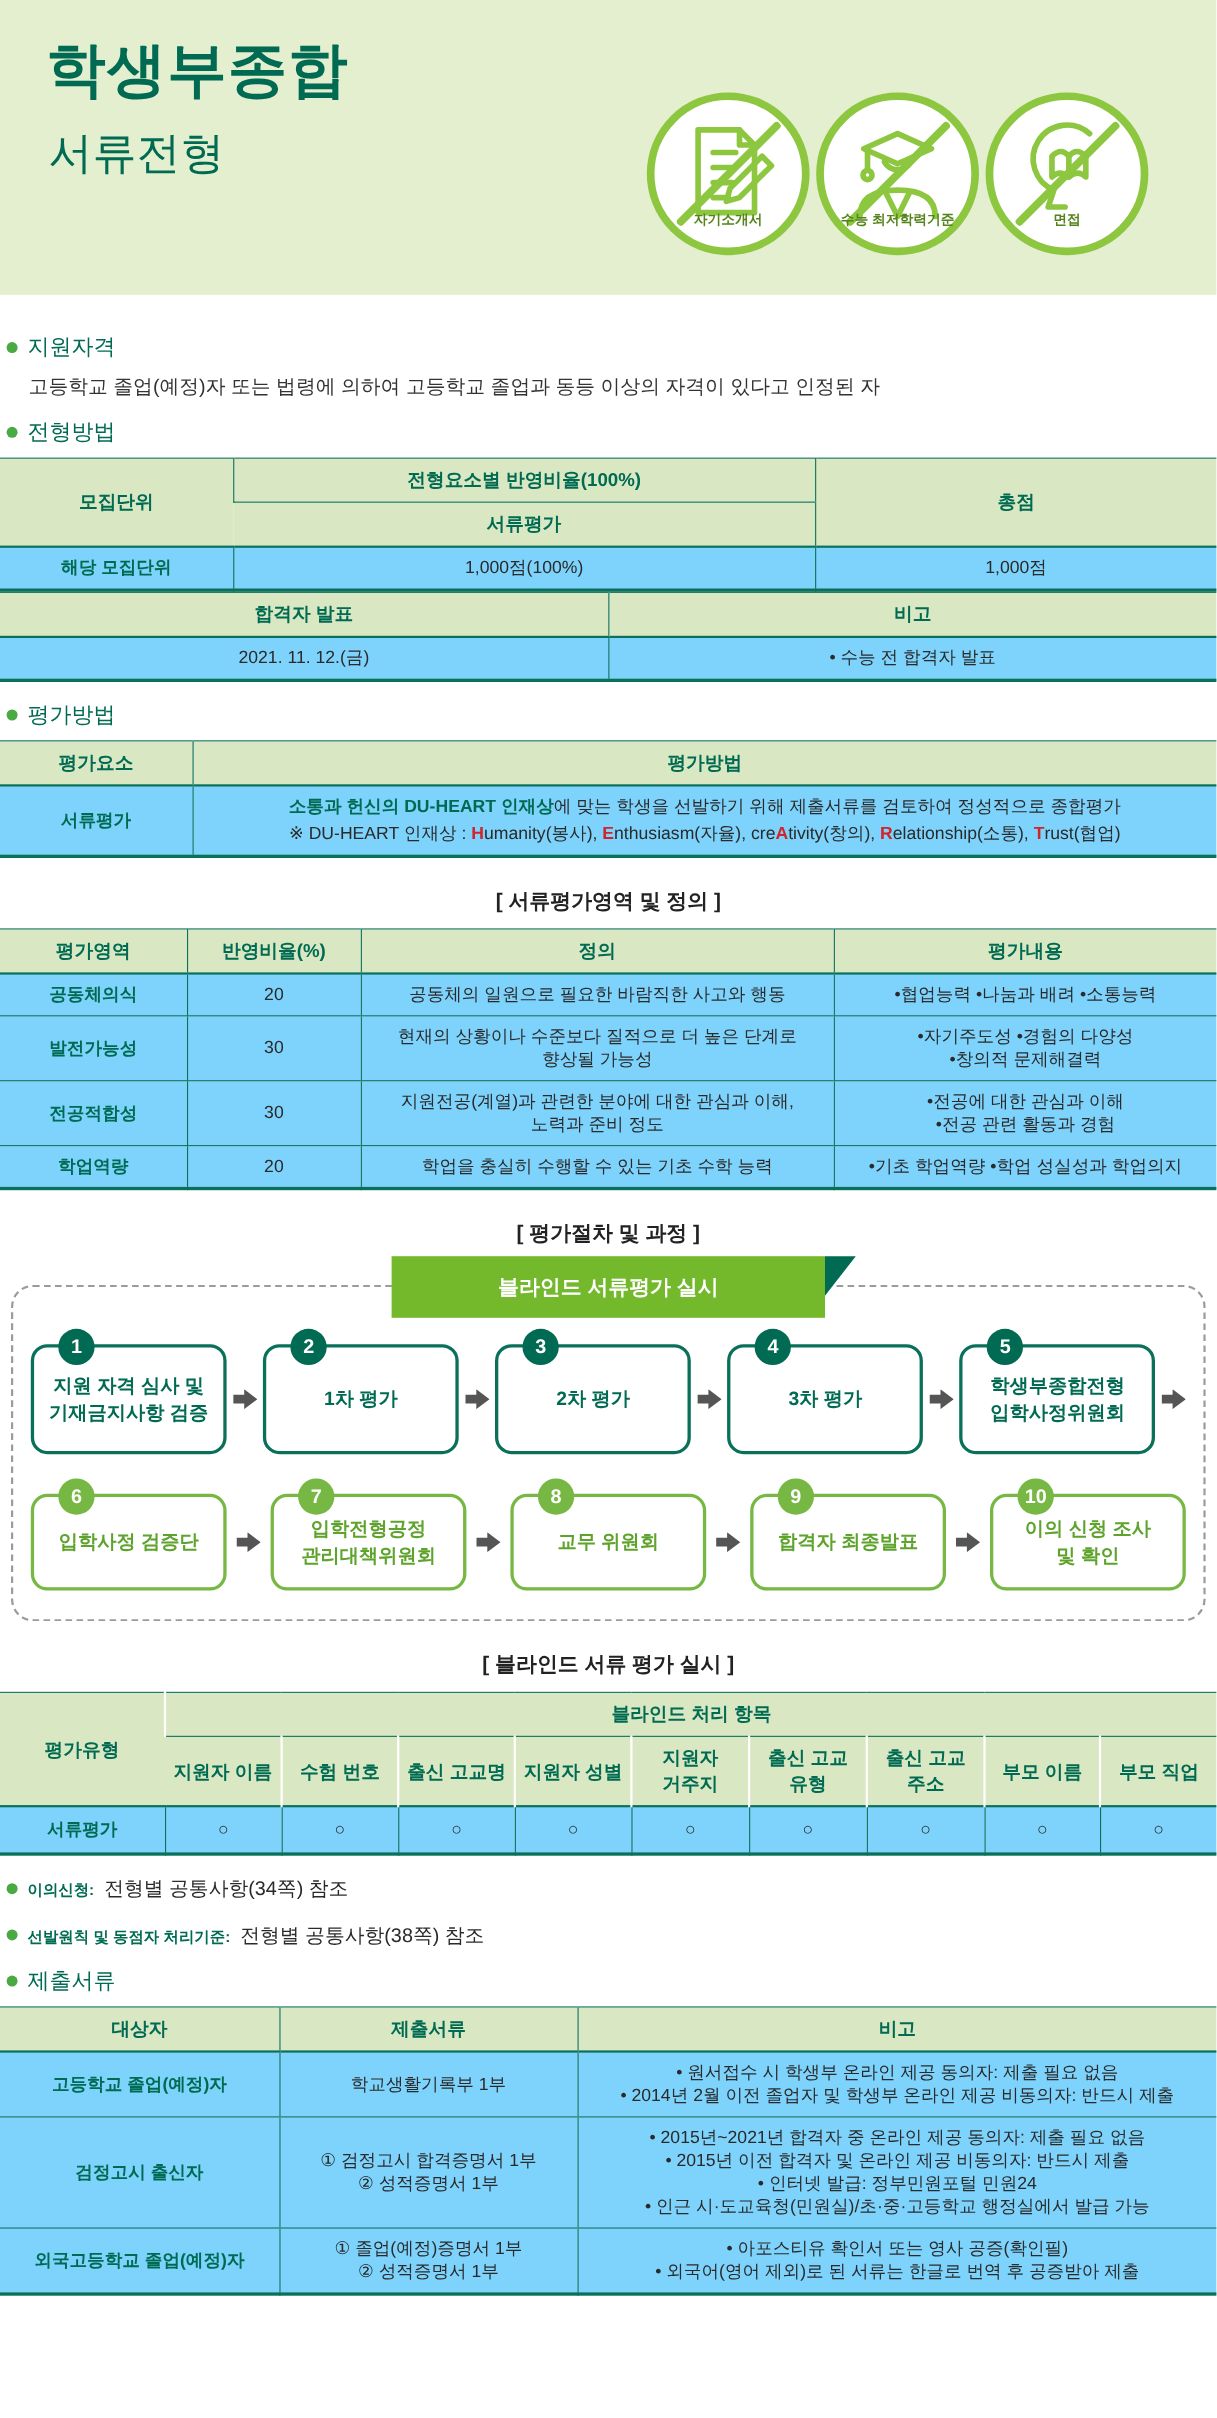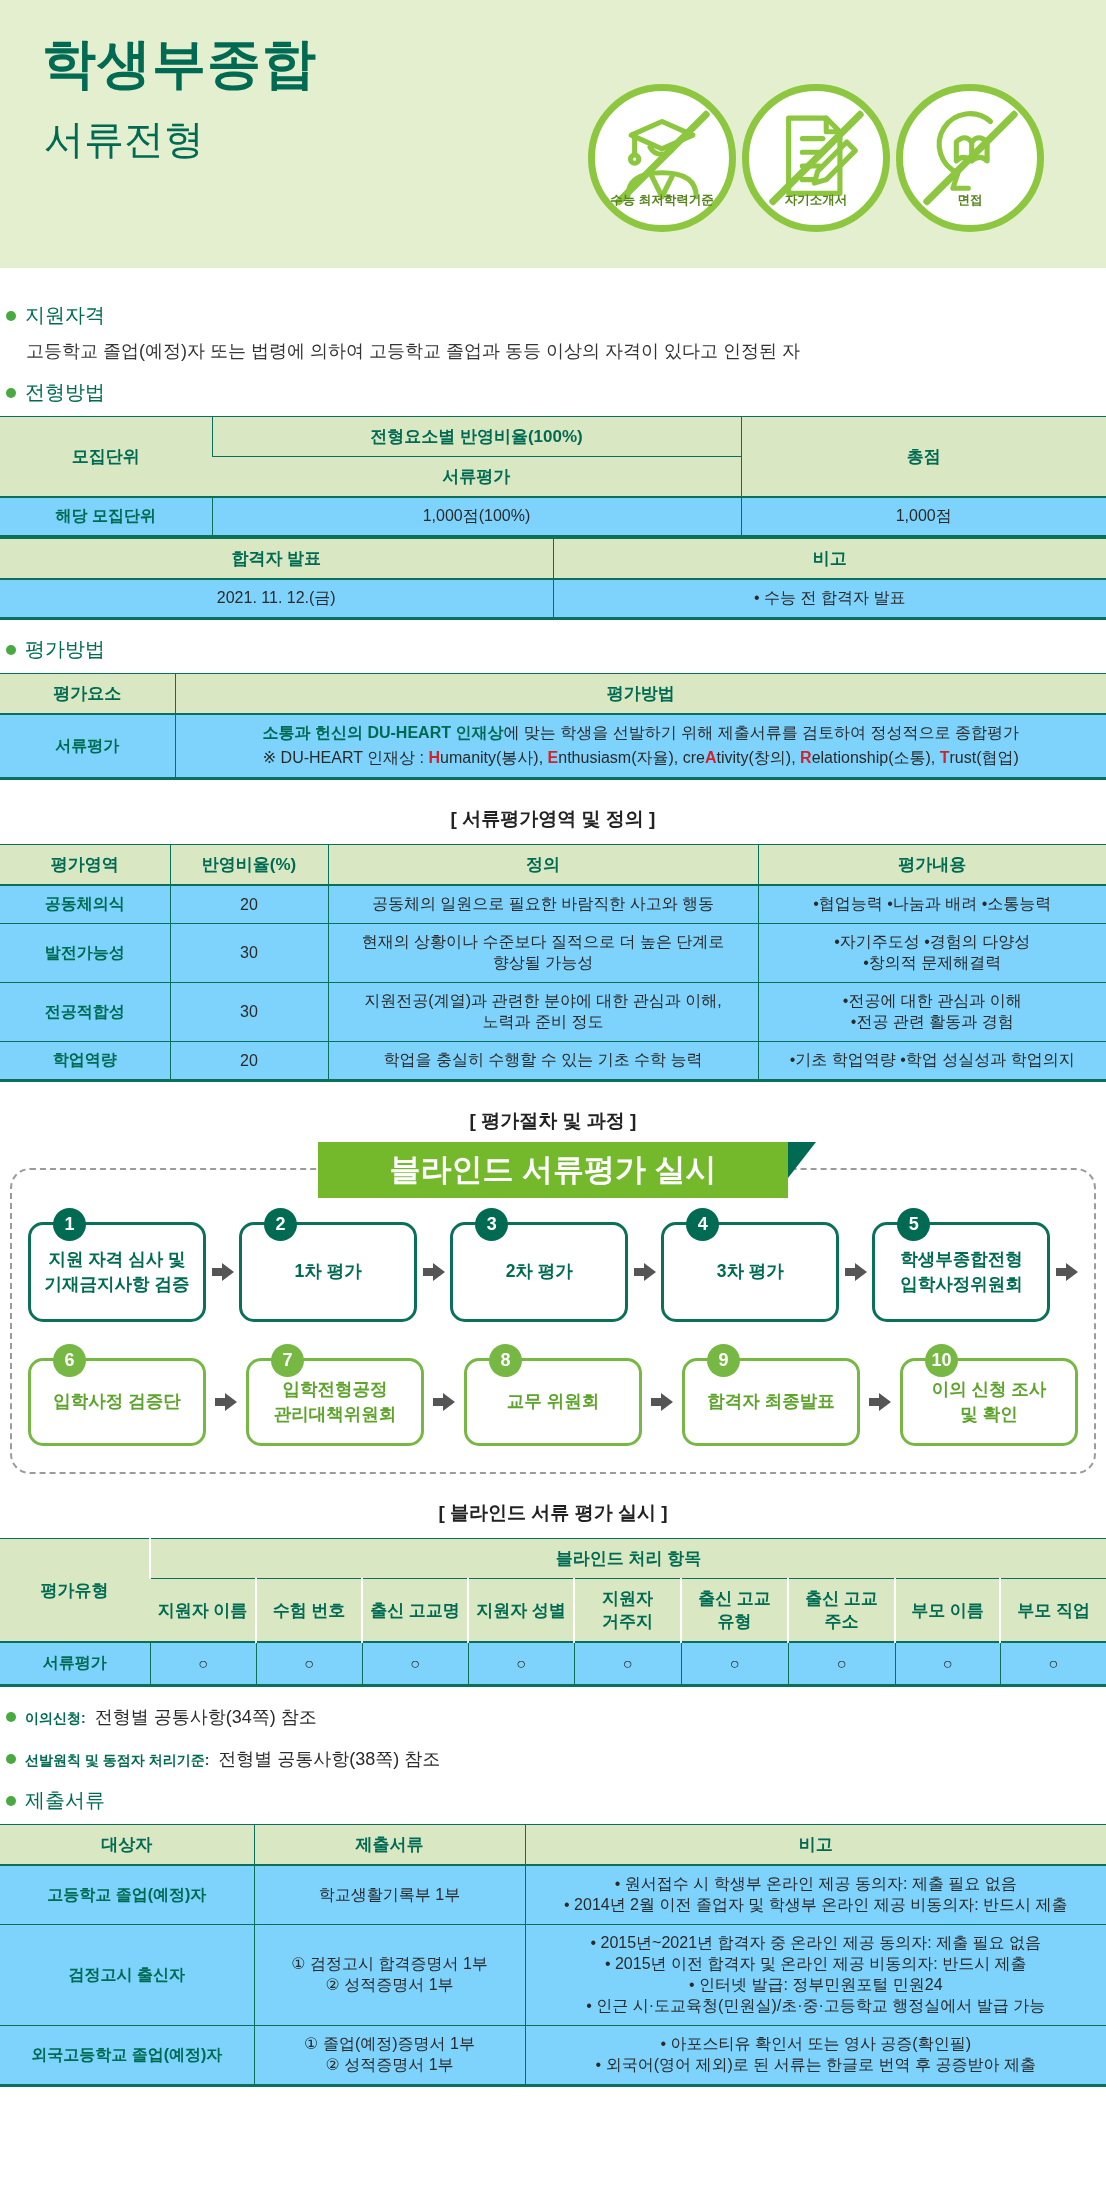--- a/index.html
+++ b/index.html
@@ -49,21 +49,21 @@
   .lead-bold{color:var(--teal);font-weight:bold;}
   .red{color:var(--red);font-weight:bold;}
   .du-note{display:block;margin-top:4px;}
   
   table.blind th + th{border-left:2px solid #fff;}
   table.blind th.group{border-bottom:1px solid var(--line);}
   table.blind td{padding:10px 6px;}
   
   .flow-wrap{position:relative;margin:34px 10px 8px 10px;}
   .flow-box-area{border:2px dashed #9b9b9b;border-radius:20px;padding:52px 16px 26px 16px;margin-top:26px;position:relative;background:#fff;}
-  .flow-banner{position:absolute;left:50%;top:-28px;transform:translateX(-50%);width:470px;height:56px;background:var(--banner);color:#fff;font-size:31px;font-weight:bold;display:flex;align-items:center;justify-content:center;z-index:3;}
+  .flow-banner{position:absolute;left:50%;top:-28px;transform:translateX(-50%);width:394px;height:56px;background:var(--banner);color:#fff;font-size:19px;font-weight:bold;display:flex;align-items:center;justify-content:center;z-index:3;}
   .flow-banner .fold{position:absolute;right:-28px;top:0;width:0;height:0;border-top:36px solid var(--teal);border-right:28px solid transparent;}
   .flow-row{display:flex;align-items:center;justify-content:space-between;}
   .flow-row + .flow-row{margin-top:36px;}
   .flow-box{position:relative;flex:0 0 178px;height:100px;border:3px solid var(--line);border-radius:15px;background:#fff;display:flex;align-items:center;justify-content:center;text-align:center;font-size:17.5px;font-weight:bold;color:var(--teal);white-space:pre-line;line-height:1.45;}
   .flow-row.r2 .flow-box{height:88px;border-color:#76b843;color:#5ea32c;}
   .flow-num{position:absolute;top:-17px;left:22px;width:33px;height:33px;border-radius:50%;background:var(--teal);color:#fff;font-size:18px;font-weight:bold;display:flex;align-items:center;justify-content:center;}
   .flow-row.r2 .flow-num{background:#76b843;}
   .flow-arrow{flex:0 0 auto;display:flex;align-items:center;justify-content:center;}
   
   .notice{display:flex;align-items:baseline;gap:9px;margin:18px 0 0 6px;font-size:18px;}
@@ -72,49 +72,49 @@
 </style>
 </head>
 <body>
 
 <div class="page">
 
   <header class="band">
     <h1>학생부종합</h1>
     <div class="subtitle">서류전형</div>
     <div class="badges">
+      <div class="badge">
+        <svg width="110" height="106" viewBox="0 0 64 62">
+          <g fill="none" stroke="#8dc63f" stroke-width="3" stroke-linecap="round" stroke-linejoin="round">
+            <path d="M16,10 h22 l8,8 v36 h-30 z"></path>
+            <path d="M38,10 v8 h8"></path>
+            <path d="M24,22 h12 M24,30 h12 M24,38 h10 M24,46 h8"></path>
+            <path d="M50,24 l5,5 -17,17 -7,2 2,-7 z"></path>
+          </g>
+        </svg>
+        <div class="slash"></div>
+        <div class="badge-label">자기소개서</div>
+      </div>
       <div class="badge">
         <svg width="110" height="106" viewBox="0 0 64 62">
           <g fill="none" stroke="#8dc63f" stroke-width="3" stroke-linecap="round" stroke-linejoin="round">
             <polygon points="14,20 32,12 50,20 32,28"></polygon>
             <path d="M16,21 v10"></path>
               <circle cx="16" cy="34" r="2.4"></circle>
             <path d="M25,27 a8,8 0 0 0 14,0"></path>
             <path d="M12,56 Q12,42 32,42 Q52,42 52,56"></path>
             <path d="M26,44 L32,56 M38,44 L32,56"></path>
           </g>
         </svg>
         <div class="slash"></div>
         <div class="badge-label">수능 최저학력기준</div>
       </div>
       <div class="badge">
         <svg width="110" height="106" viewBox="0 0 64 62">
           <g fill="none" stroke="#8dc63f" stroke-width="3" stroke-linecap="round" stroke-linejoin="round">
-            <path d="M16,10 h22 l8,8 v36 h-30 z"></path>
-            <path d="M38,10 v8 h8"></path>
-            <path d="M24,22 h12 M24,30 h12 M24,38 h10 M24,46 h8"></path>
-            <path d="M50,24 l5,5 -17,17 -7,2 2,-7 z"></path>
-          </g>
-        </svg>
-        <div class="slash"></div>
-        <div class="badge-label">자기소개서</div>
-      </div>
-      <div class="badge">
-        <svg width="110" height="106" viewBox="0 0 64 62">
-          <g fill="none" stroke="#8dc63f" stroke-width="3" stroke-linecap="round" stroke-linejoin="round">
             <path d="M44,12 a18,18 0 1 0 -19,30 l-3,9 h9"></path>
             <path d="M24,24 q5,-5 9,0 q4,-5 9,0 v11 q-4,-4 -9,0 q-5,-4 -9,0 z"></path>
             <path d="M33,24 v11"></path>
           </g>
         </svg>
         <div class="slash"></div>
         <div class="badge-label">면접</div>
       </div>
     </div>
   </header>

